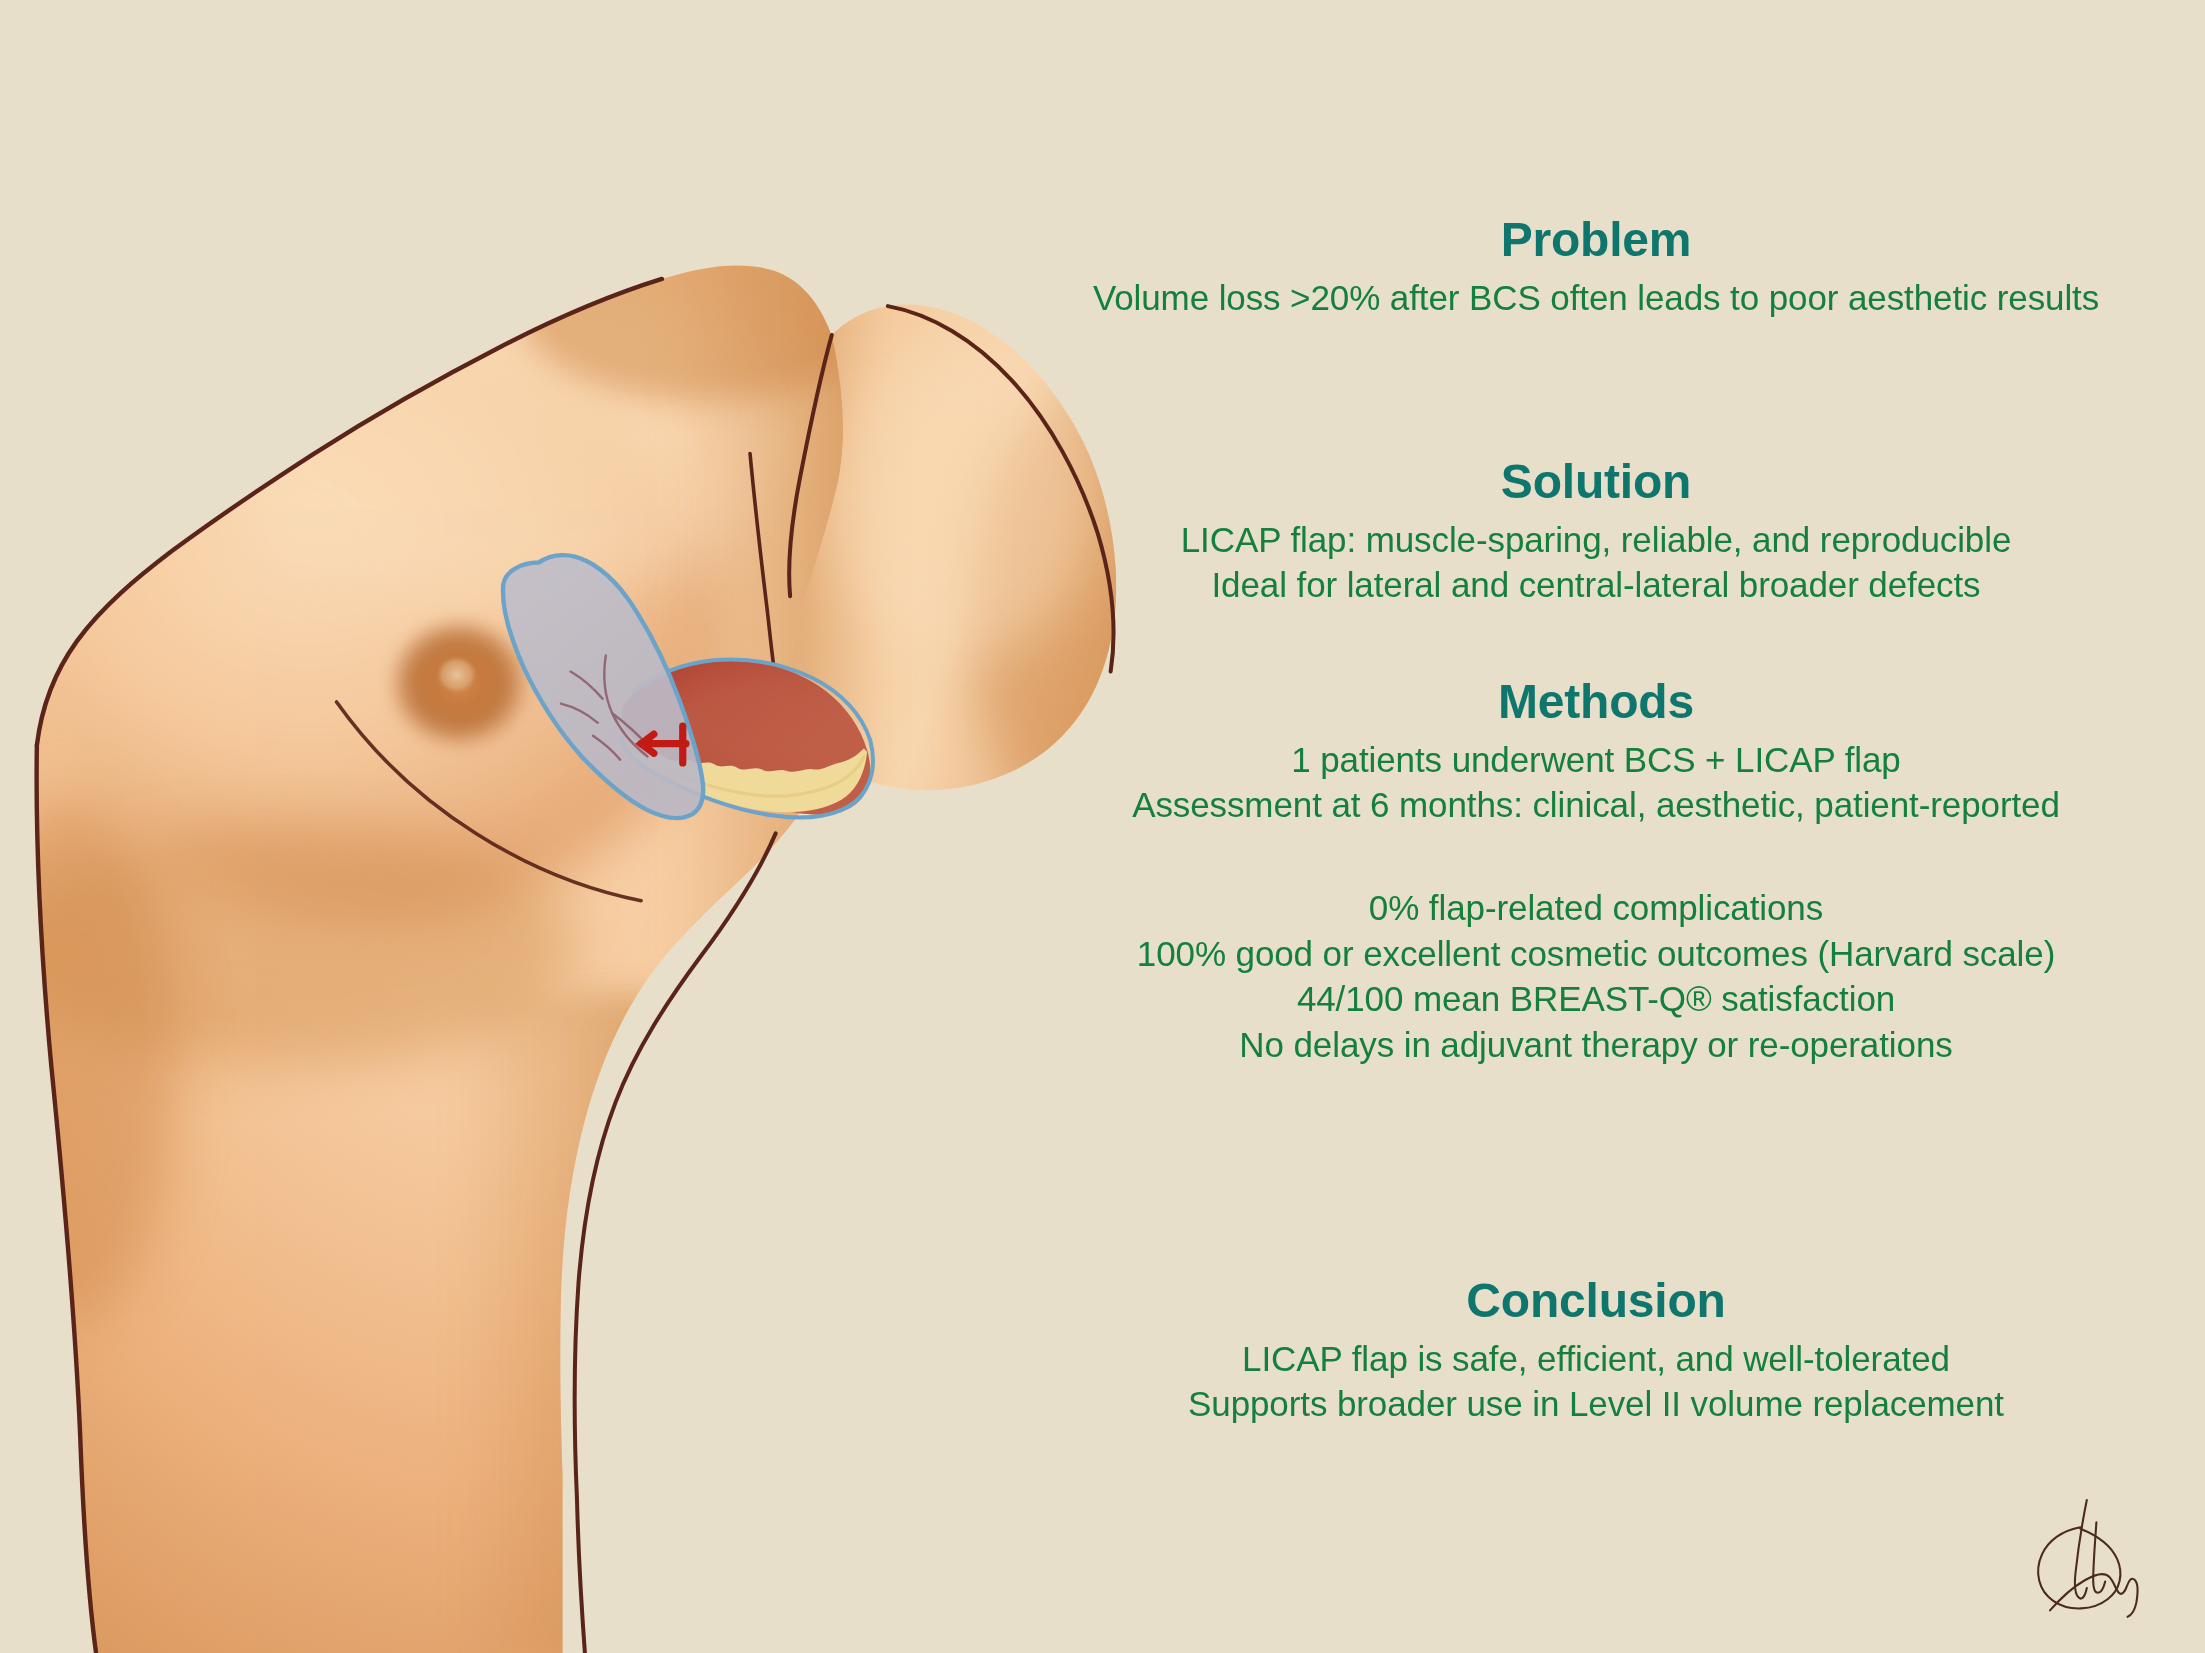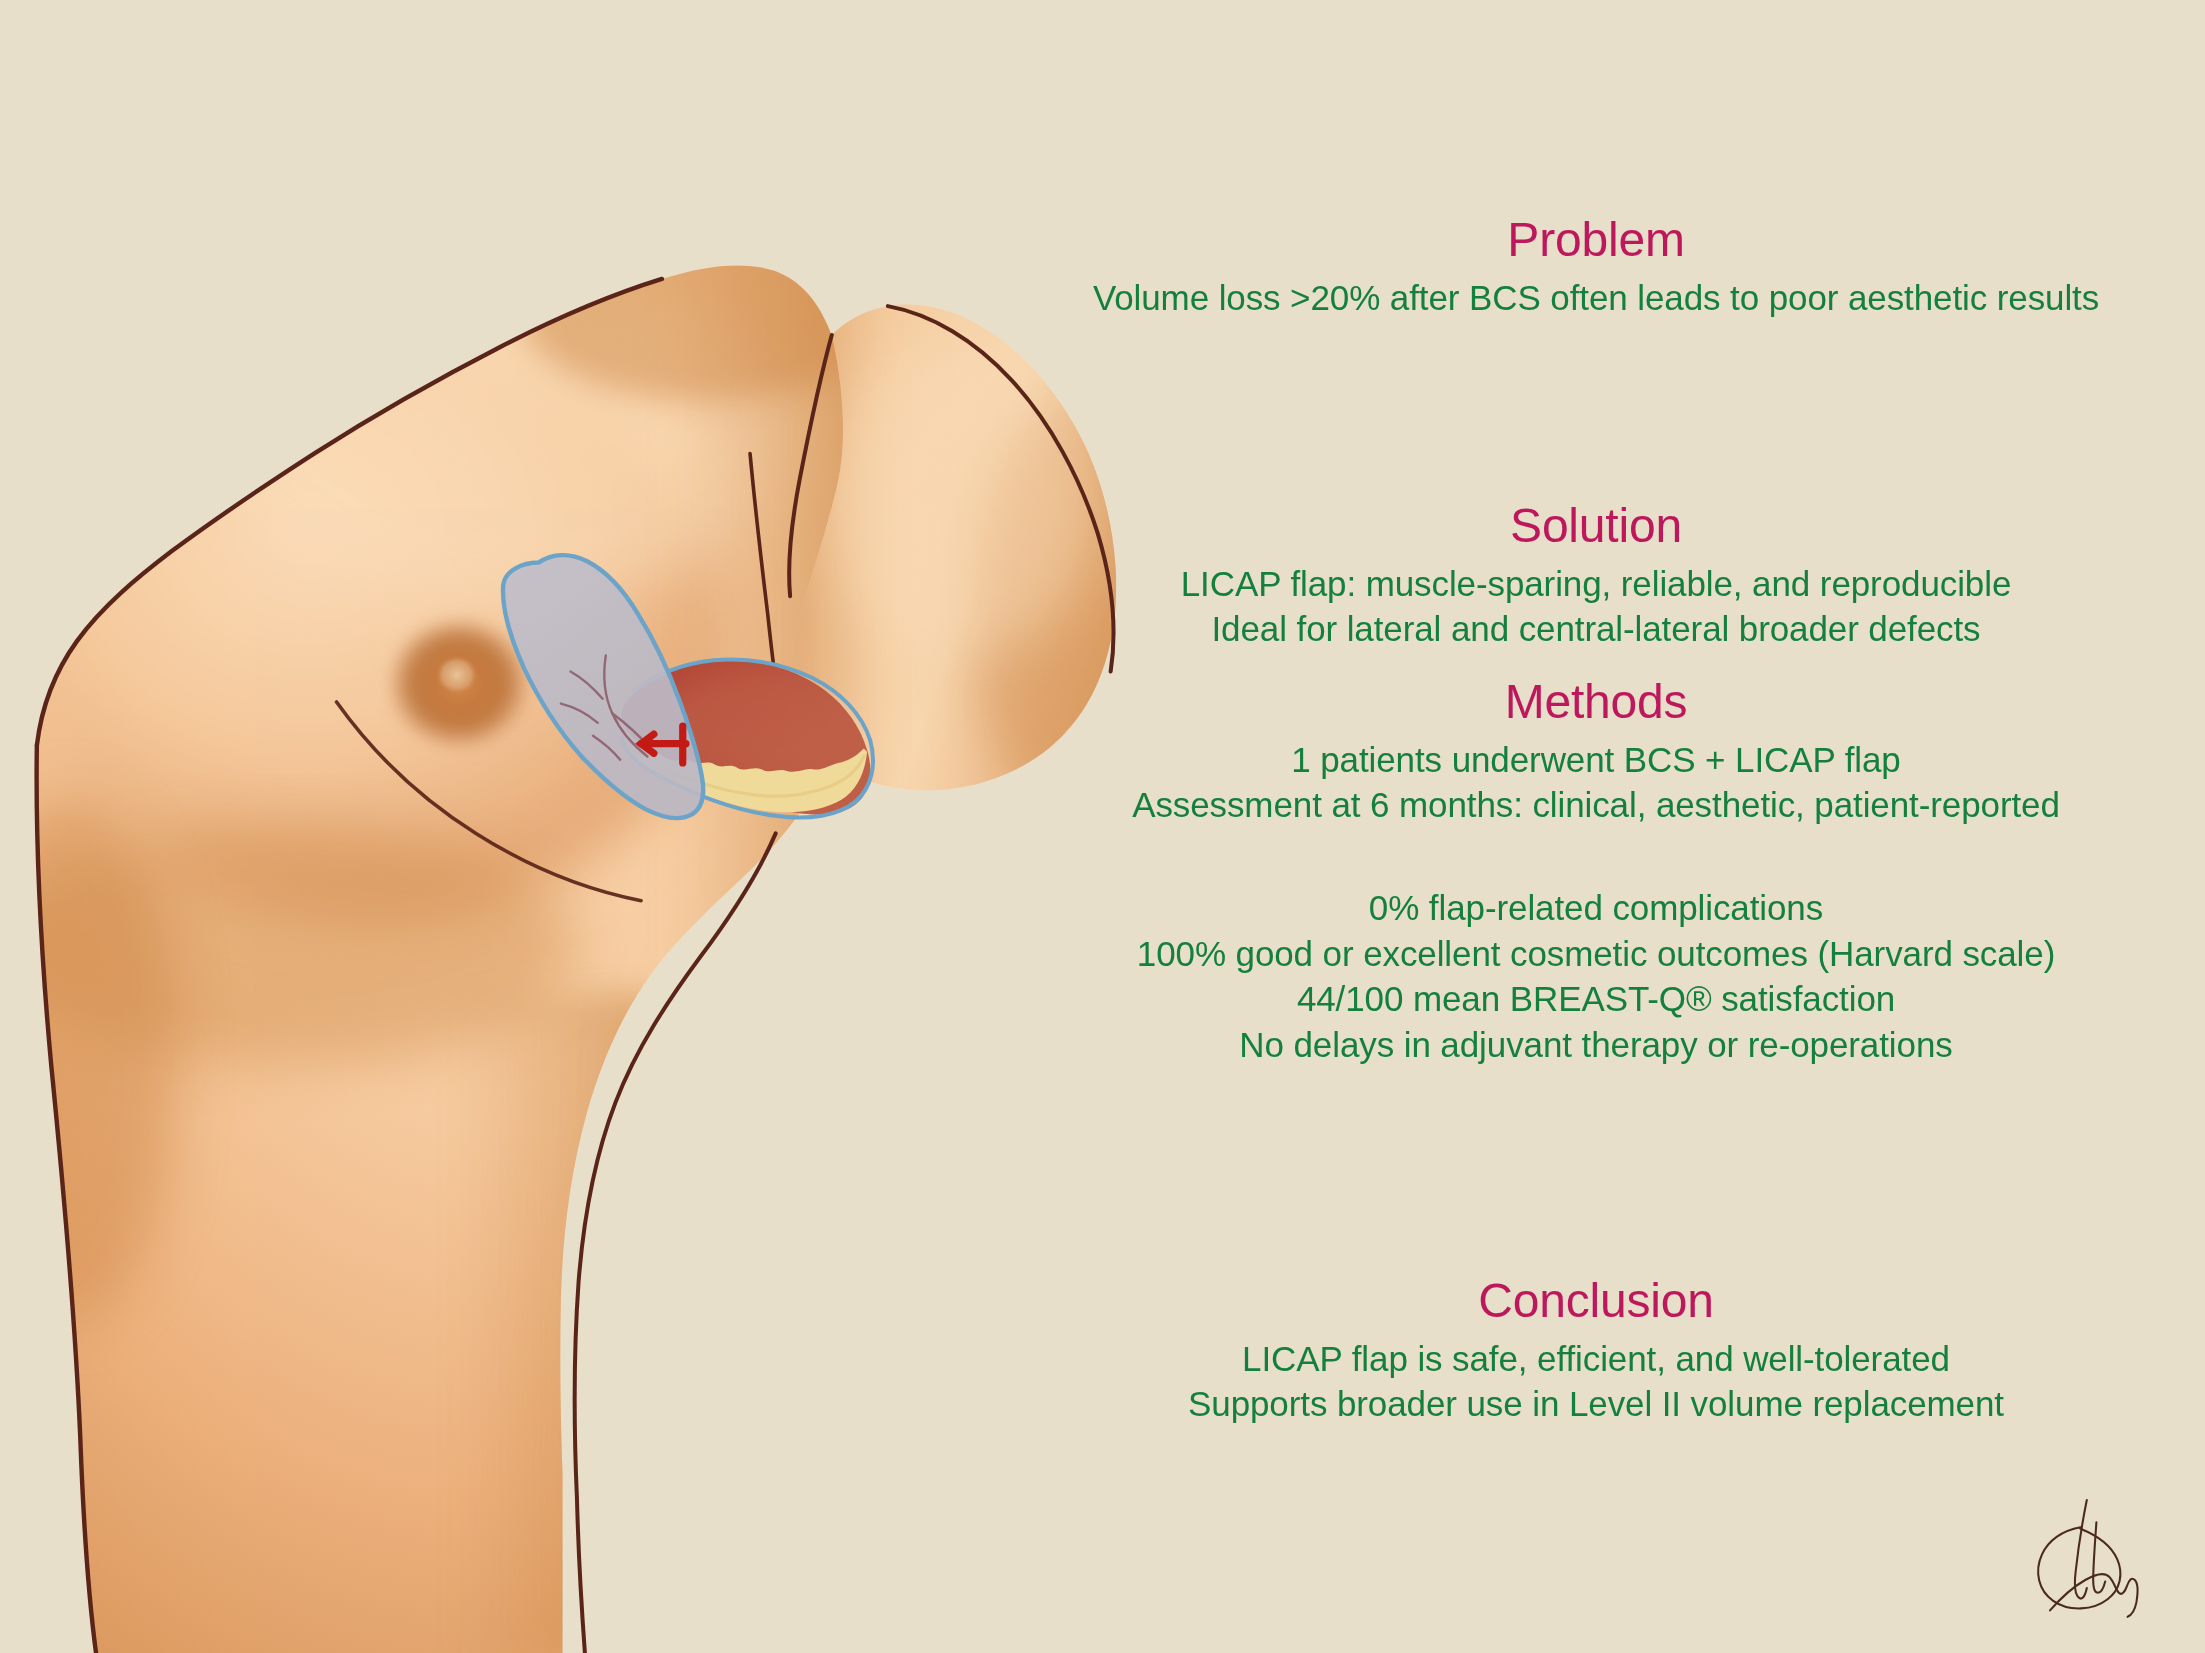--- a/index.html
+++ b/index.html
@@ -43,38 +43,38 @@
     height: 1654px;
     text-align: center;
   }
   .section {
     position: absolute;
     left: 0;
     width: 100%;
     text-align: center;
   }
   .section-heading {
-    color: #be185d;
+    color: #0f766e;
     font-size: 48px;
-    font-weight: normal;
+    font-weight: bold;
     letter-spacing: -0.2px;
     line-height: 1.05;
     margin: 0 0 9.6px 0;
   }
   .section-line {
     color: #15803d;
     font-size: 35px;
     font-weight: normal;
     line-height: 1.30;
     margin: 0;
     letter-spacing: -0.1px;
   }
 
   #sec-problem    { top: 215px; }
-  #sec-solution   { top: 457px; margin-top: 44px; }
+  #sec-solution   { top: 457px; }
   #sec-methods    { top: 677px; }
   #sec-findings   { top: 885px; }
   #sec-conclusion { top: 1276px; }
 
   
   #signature {
     position: absolute;
     left: 1994px;
     top: 1492px;
     width: 192px;

